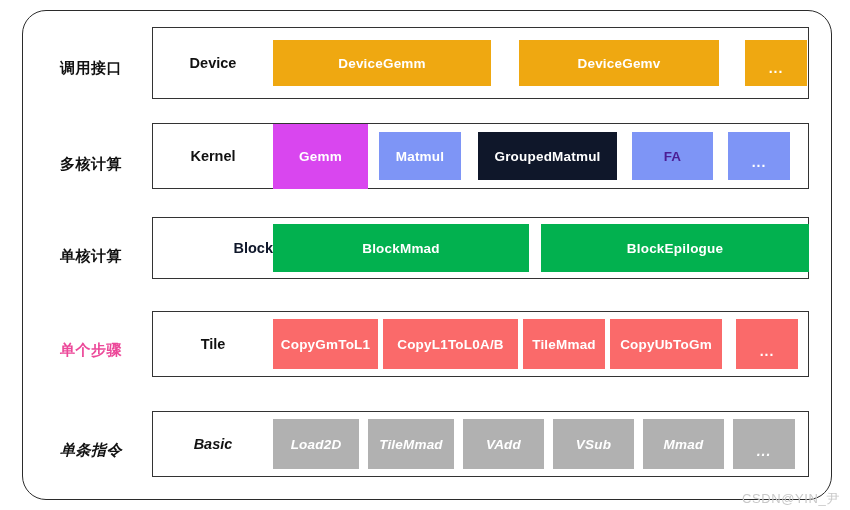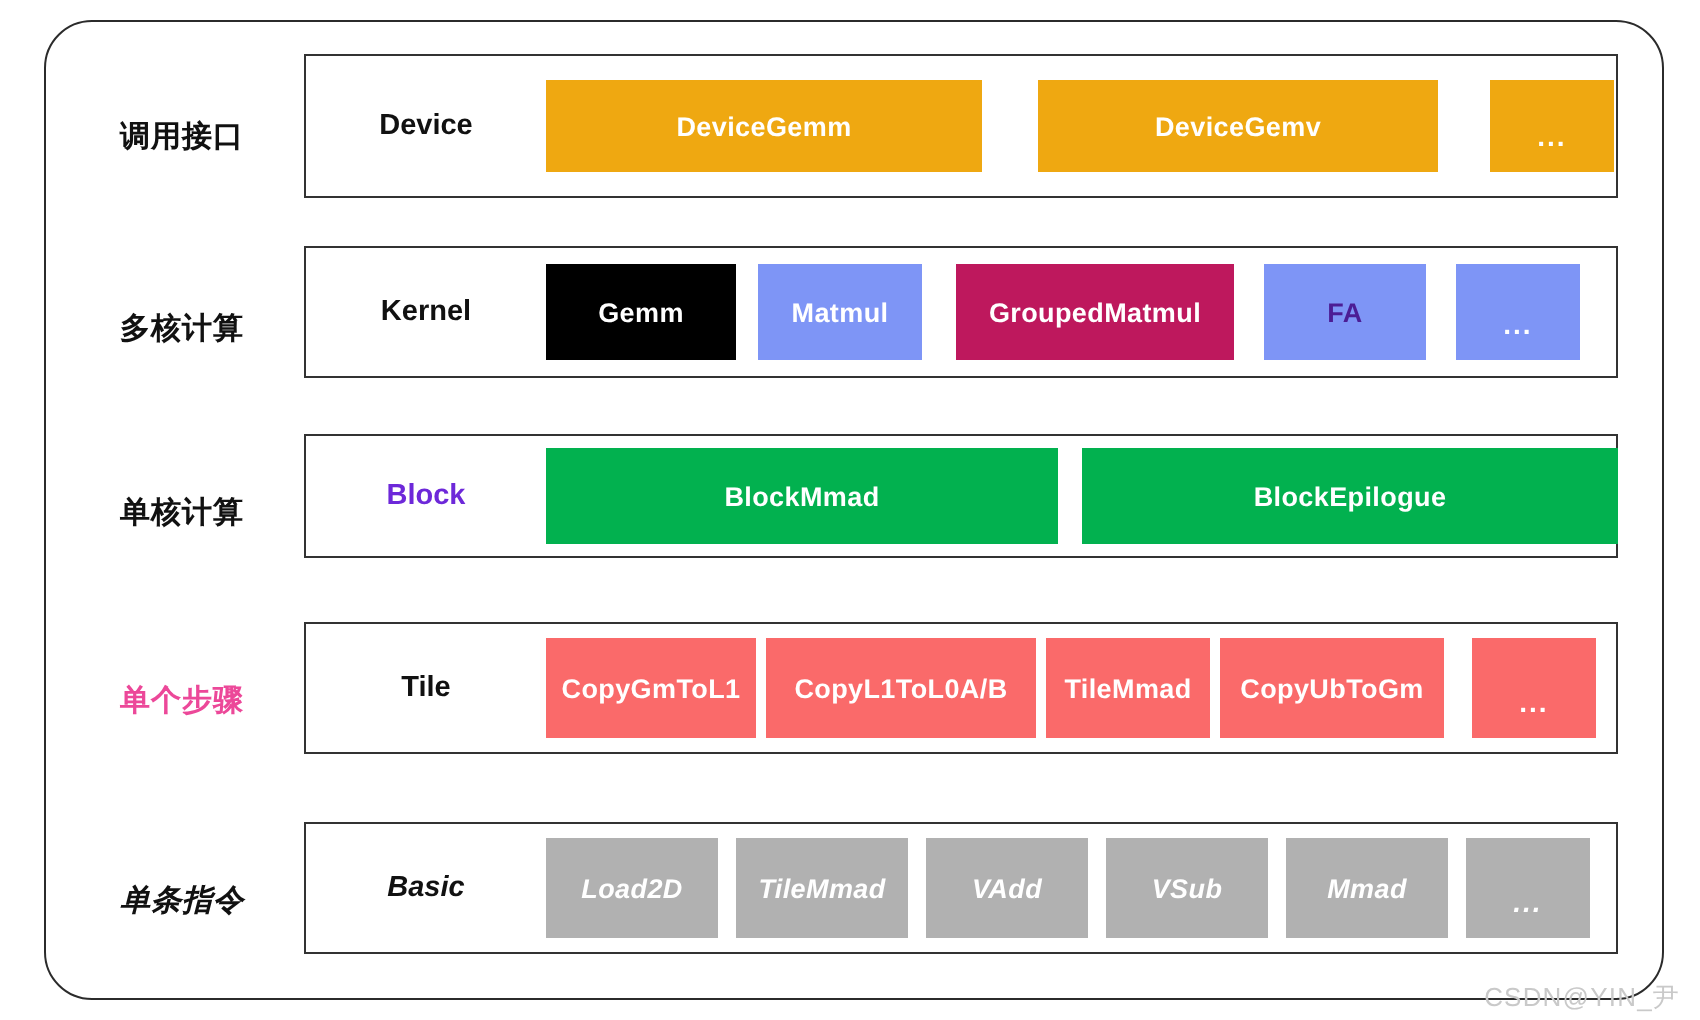--- a/index.html
+++ b/index.html
@@ -133,32 +133,32 @@
               <div class="chip" style="width: 200px; height: 46px; margin-left: 28px; background: rgb(239, 168, 17); color: rgb(255, 255, 255);">DeviceGemv</div>
               <div class="chip ellipsis" style="width: 62px; height: 46px; margin-left: 26px; background: rgb(239, 168, 17); color: rgb(255, 255, 255);">...</div>
             </div>
           </div>
         </div>
         <div class="layer" style="top: 104px;">
           <div class="layer-label" style="color: rgb(17, 17, 17);">多核计算</div>
           <div class="layer-box" style="top: 8px; height: 66px; border-color: rgb(51, 51, 51);">
             <div class="tier-name" style="color: rgb(17, 17, 17);">Kernel</div>
             <div class="chip-row">
-              <div class="chip" style="width: 95px; height: 48px; margin-left: 0px; background: #000000; color: rgb(255, 255, 255);">Gemm</div>
+              <div class="chip" style="width: 95px; height: 65px; margin-left: 0px; background: #d946ef; color: rgb(255, 255, 255);">Gemm</div>
               <div class="chip" style="width: 82px; height: 48px; margin-left: 11px; background: rgb(126, 149, 246); color: rgb(255, 255, 255);">Matmul</div>
-              <div class="chip" style="width: 139px; height: 48px; margin-left: 17px; background: #be185d; color: rgb(255, 255, 255);">GroupedMatmul</div>
+              <div class="chip" style="width: 139px; height: 48px; margin-left: 17px; background: #0f172a; color: rgb(255, 255, 255);">GroupedMatmul</div>
               <div class="chip" style="width: 81px; height: 48px; margin-left: 15px; background: rgb(126, 149, 246); color: #4c1d95;">FA</div>
               <div class="chip ellipsis" style="width: 62px; height: 48px; margin-left: 15px; background: rgb(126, 149, 246); color: rgb(255, 255, 255);">...</div>
             </div>
           </div>
         </div>
         <div class="layer" style="top: 196px;">
           <div class="layer-label" style="color: rgb(17, 17, 17);">单核计算</div>
           <div class="layer-box" style="top: 10px; height: 62px; border-color: rgb(51, 51, 51);">
-            <div class="tier-name" style="color: #6d28d9;">Block</div>
+            <div class="tier-name" style="color: #0f172a; text-align: right;">Block</div>
             <div class="chip-row">
               <div class="chip" style="width: 256px; height: 48px; margin-left: 0px; background: rgb(2, 177, 79); color: rgb(255, 255, 255); text-align: center;">BlockMmad</div>
               <div class="chip" style="width: 268px; height: 48px; margin-left: 12px; background: rgb(2, 177, 79); color: rgb(255, 255, 255);">BlockEpilogue</div>
             </div>
           </div>
         </div>
         <div class="layer" style="top: 290px;">
           <div class="layer-label" style="color: #ec4899;">单个步骤</div>
           <div class="layer-box" style="top: 10px; height: 66px; border-color: rgb(51, 51, 51);">
             <div class="tier-name" style="color: rgb(17, 17, 17);">Tile</div>

